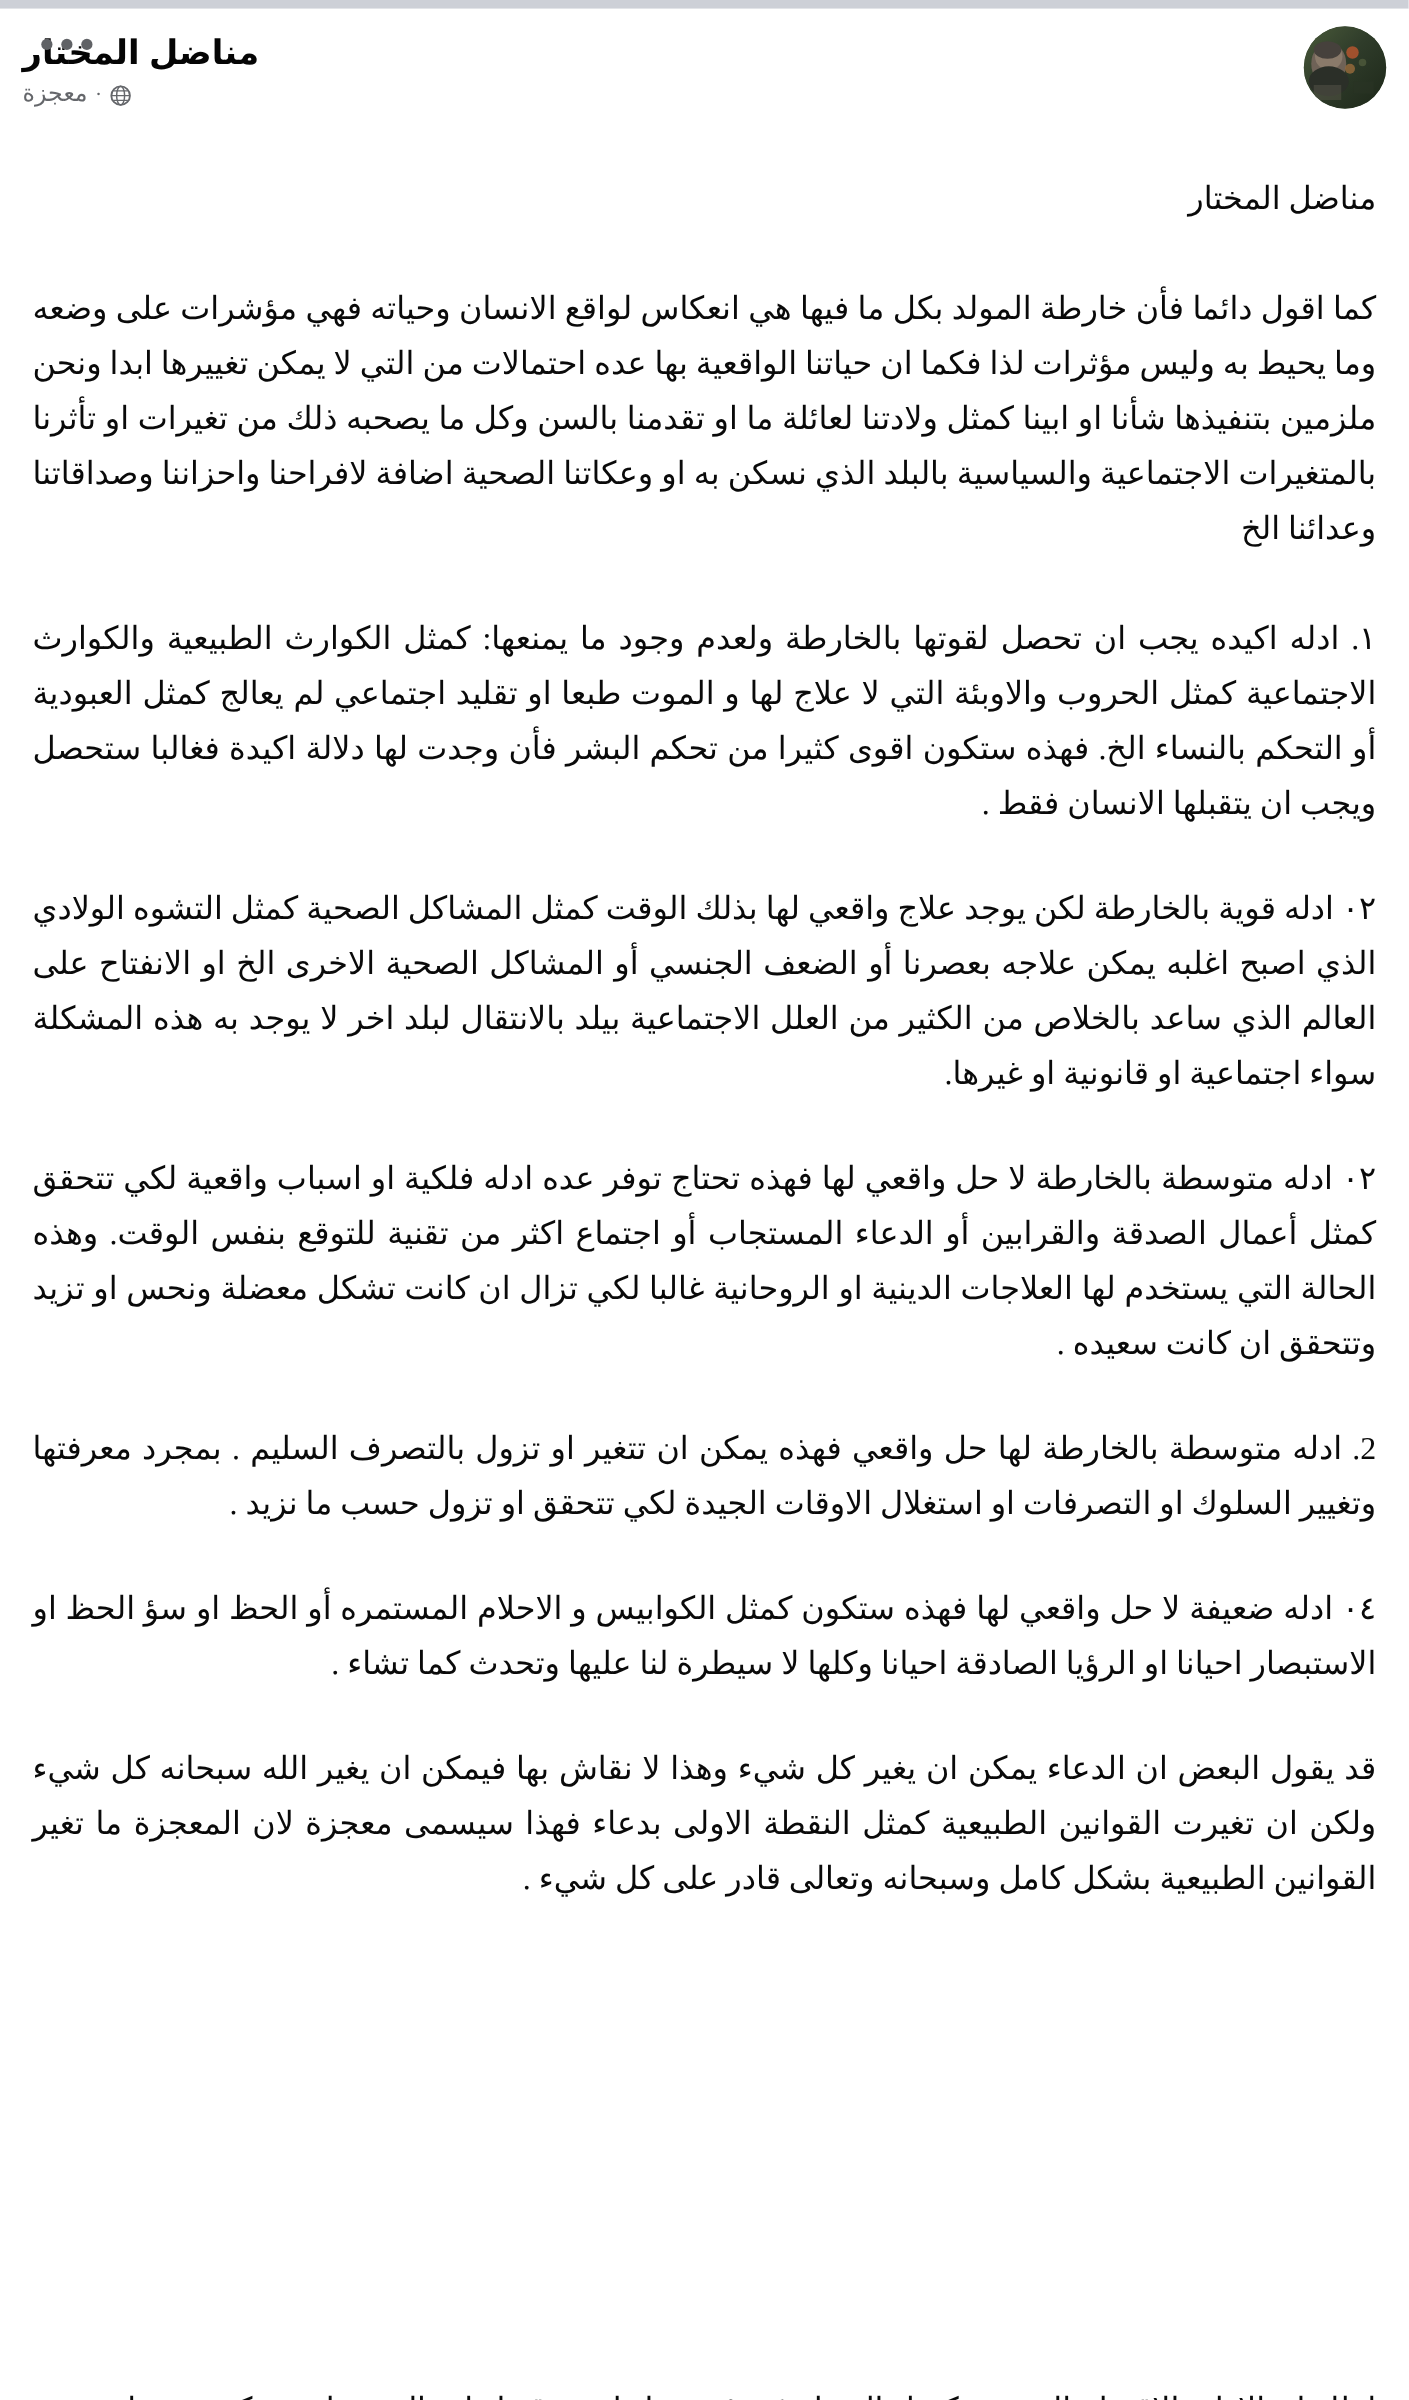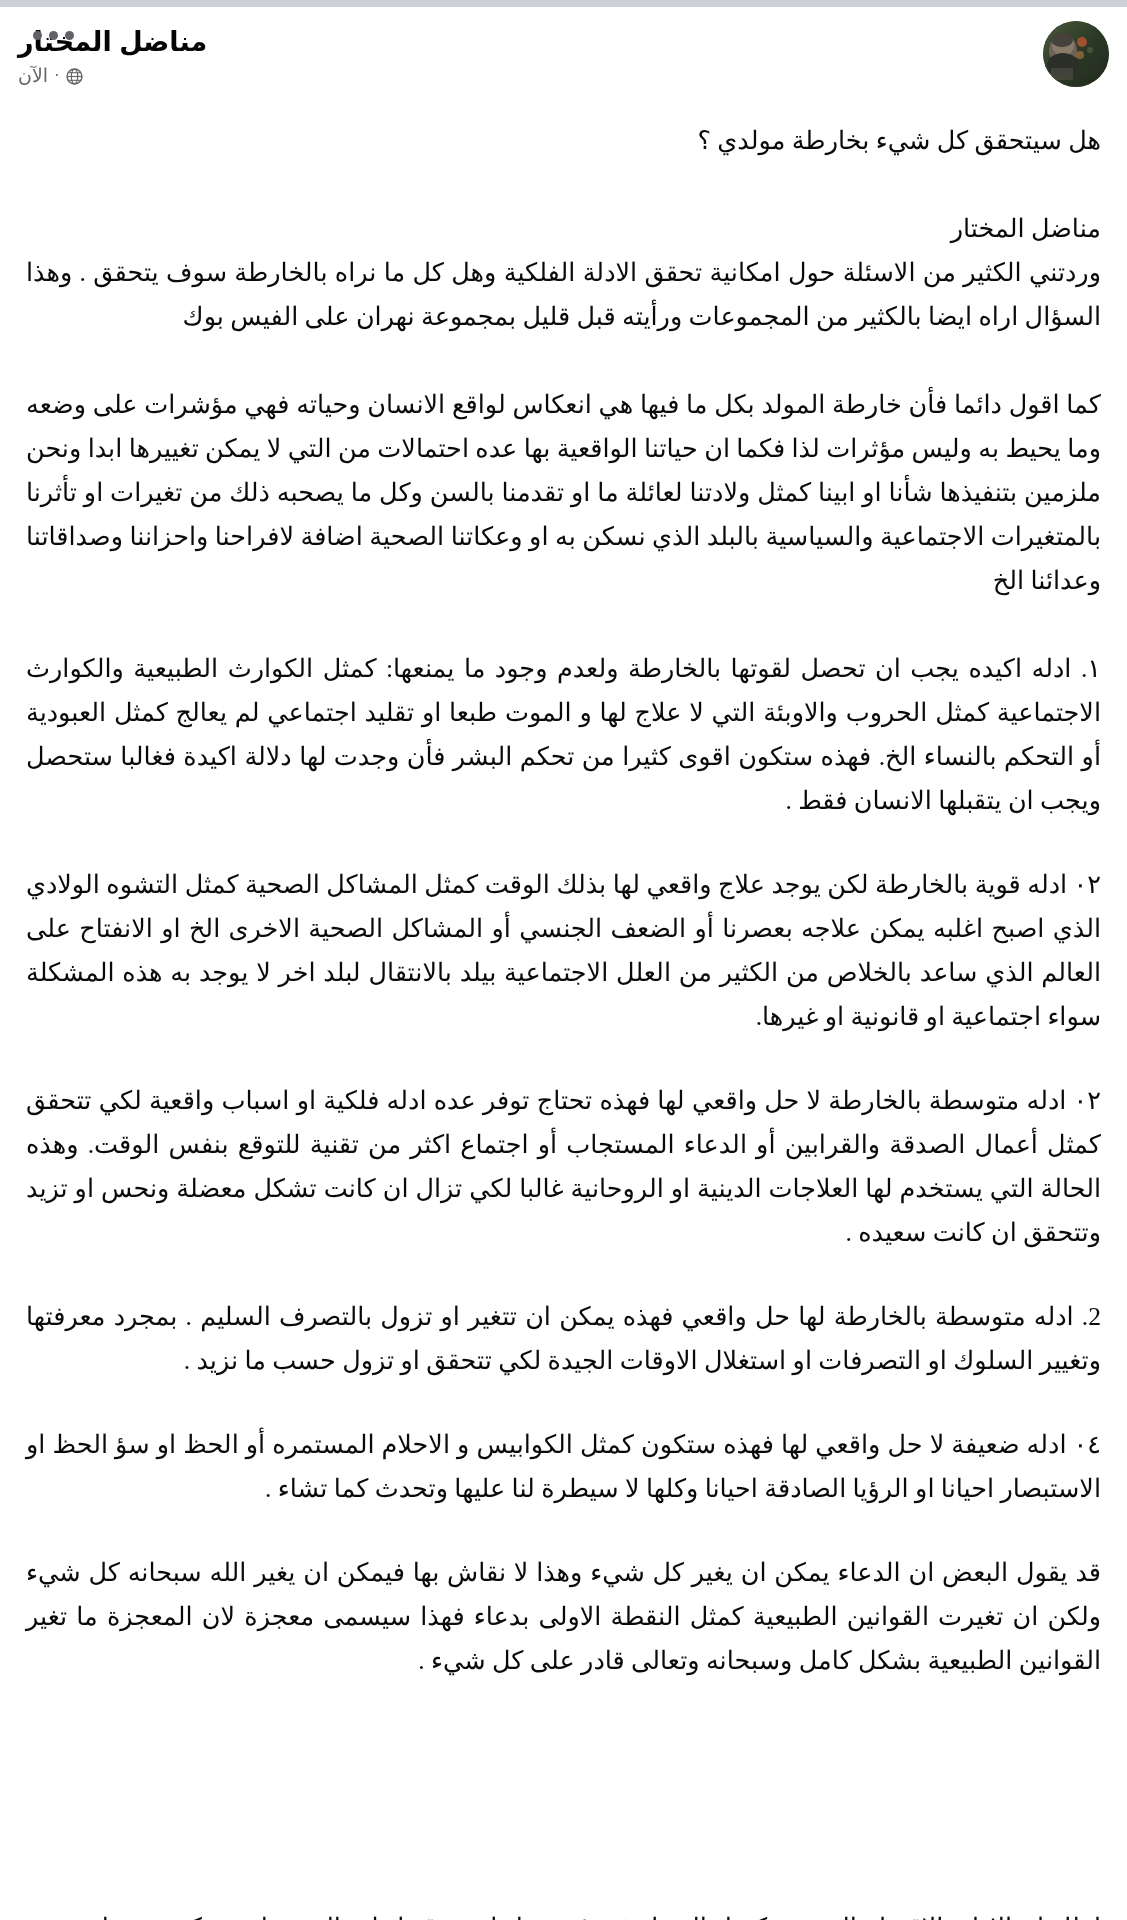--- a/index.html
+++ b/index.html
@@ -192,38 +192,36 @@
         <span class="globe-icon">
           <svg width="17" height="17" viewBox="0 0 16 16" xmlns="http://www.w3.org/2000/svg">
             <circle cx="8" cy="8" r="7" fill="none" stroke="#65676b" stroke-width="1.4"></circle>
             <ellipse cx="8" cy="8" rx="3" ry="7" fill="none" stroke="#65676b" stroke-width="1.1"></ellipse>
             <line x1="1" y1="8" x2="15" y2="8" stroke="#65676b" stroke-width="1.1"></line>
             <path d="M2.6 4.4 H13.4" stroke="#65676b" stroke-width="1" fill="none"></path>
             <path d="M2.6 11.6 H13.4" stroke="#65676b" stroke-width="1" fill="none"></path>
           </svg>
         </span>
         <span class="dot-sep">·</span>
-        <span class="timestamp">الآن</span>
+        <span class="timestamp">معجزة</span>
       </div>
     </div>
 
     <div class="menu-dots">
       <i></i>
       <i></i>
       <i></i>
     </div>
   </div>
 
   <div class="post-body">
 
-    <p class="p-title">هل سيتحقق كل شيء بخارطة مولدي ؟</p>
 
     <p class="p-name p-gap-lg">مناضل المختار</p>
 
-    <p>وردتني الكثير من الاسئلة حول امكانية تحقق الادلة الفلكية وهل كل ما نراه بالخارطة سوف يتحقق . وهذا السؤال اراه ايضا بالكثير من المجموعات ورأيته قبل قليل بمجموعة نهران على الفيس بوك</p>
 
     <p class="p-gap-lg">كما اقول دائما فأن خارطة المولد بكل ما فيها هي انعكاس لواقع الانسان وحياته فهي مؤشرات على وضعه وما يحيط به وليس مؤثرات لذا فكما ان حياتنا الواقعية بها عده احتمالات من التي لا يمكن تغييرها ابدا ونحن ملزمين بتنفيذها شأنا او ابينا كمثل ولادتنا لعائلة ما او تقدمنا بالسن وكل ما يصحبه ذلك من تغيرات او تأثرنا بالمتغيرات الاجتماعية والسياسية بالبلد الذي نسكن به او وعكاتنا الصحية اضافة لافراحنا واحزاننا وصداقاتنا وعدائنا الخ</p>
 
 
     <p class="p-gap-lg">١. ادله اكيده يجب ان تحصل لقوتها بالخارطة ولعدم وجود ما يمنعها:  كمثل الكوارث الطبيعية والكوارث الاجتماعية كمثل الحروب والاوبئة التي لا علاج لها و الموت طبعا او تقليد اجتماعي لم يعالج كمثل العبودية أو التحكم بالنساء الخ. فهذه ستكون اقوى كثيرا من تحكم البشر فأن وجدت لها دلالة اكيدة فغالبا ستحصل ويجب ان يتقبلها الانسان فقط .</p>
 
     <p class="p-gap-md">٠٢ ادله قوية بالخارطة لكن يوجد علاج واقعي لها بذلك الوقت كمثل المشاكل الصحية كمثل التشوه الولادي الذي اصبح اغلبه يمكن علاجه بعصرنا أو الضعف الجنسي أو المشاكل الصحية الاخرى الخ او الانفتاح على العالم الذي ساعد بالخلاص من الكثير من العلل الاجتماعية بيلد بالانتقال لبلد اخر لا يوجد به هذه المشكلة سواء اجتماعية او قانونية او غيرها.</p>
 
     <p class="p-gap-md">٠٢ ادله متوسطة بالخارطة لا حل واقعي لها فهذه تحتاج توفر عده ادله فلكية او اسباب واقعية لكي تتحقق كمثل أعمال الصدقة والقرابين أو الدعاء المستجاب أو اجتماع اكثر من تقنية للتوقع بنفس الوقت. وهذه الحالة التي يستخدم لها العلاجات الدينية او الروحانية غالبا لكي تزال ان كانت تشكل معضلة ونحس او تزيد وتتحقق ان كانت سعيده .</p>
 

